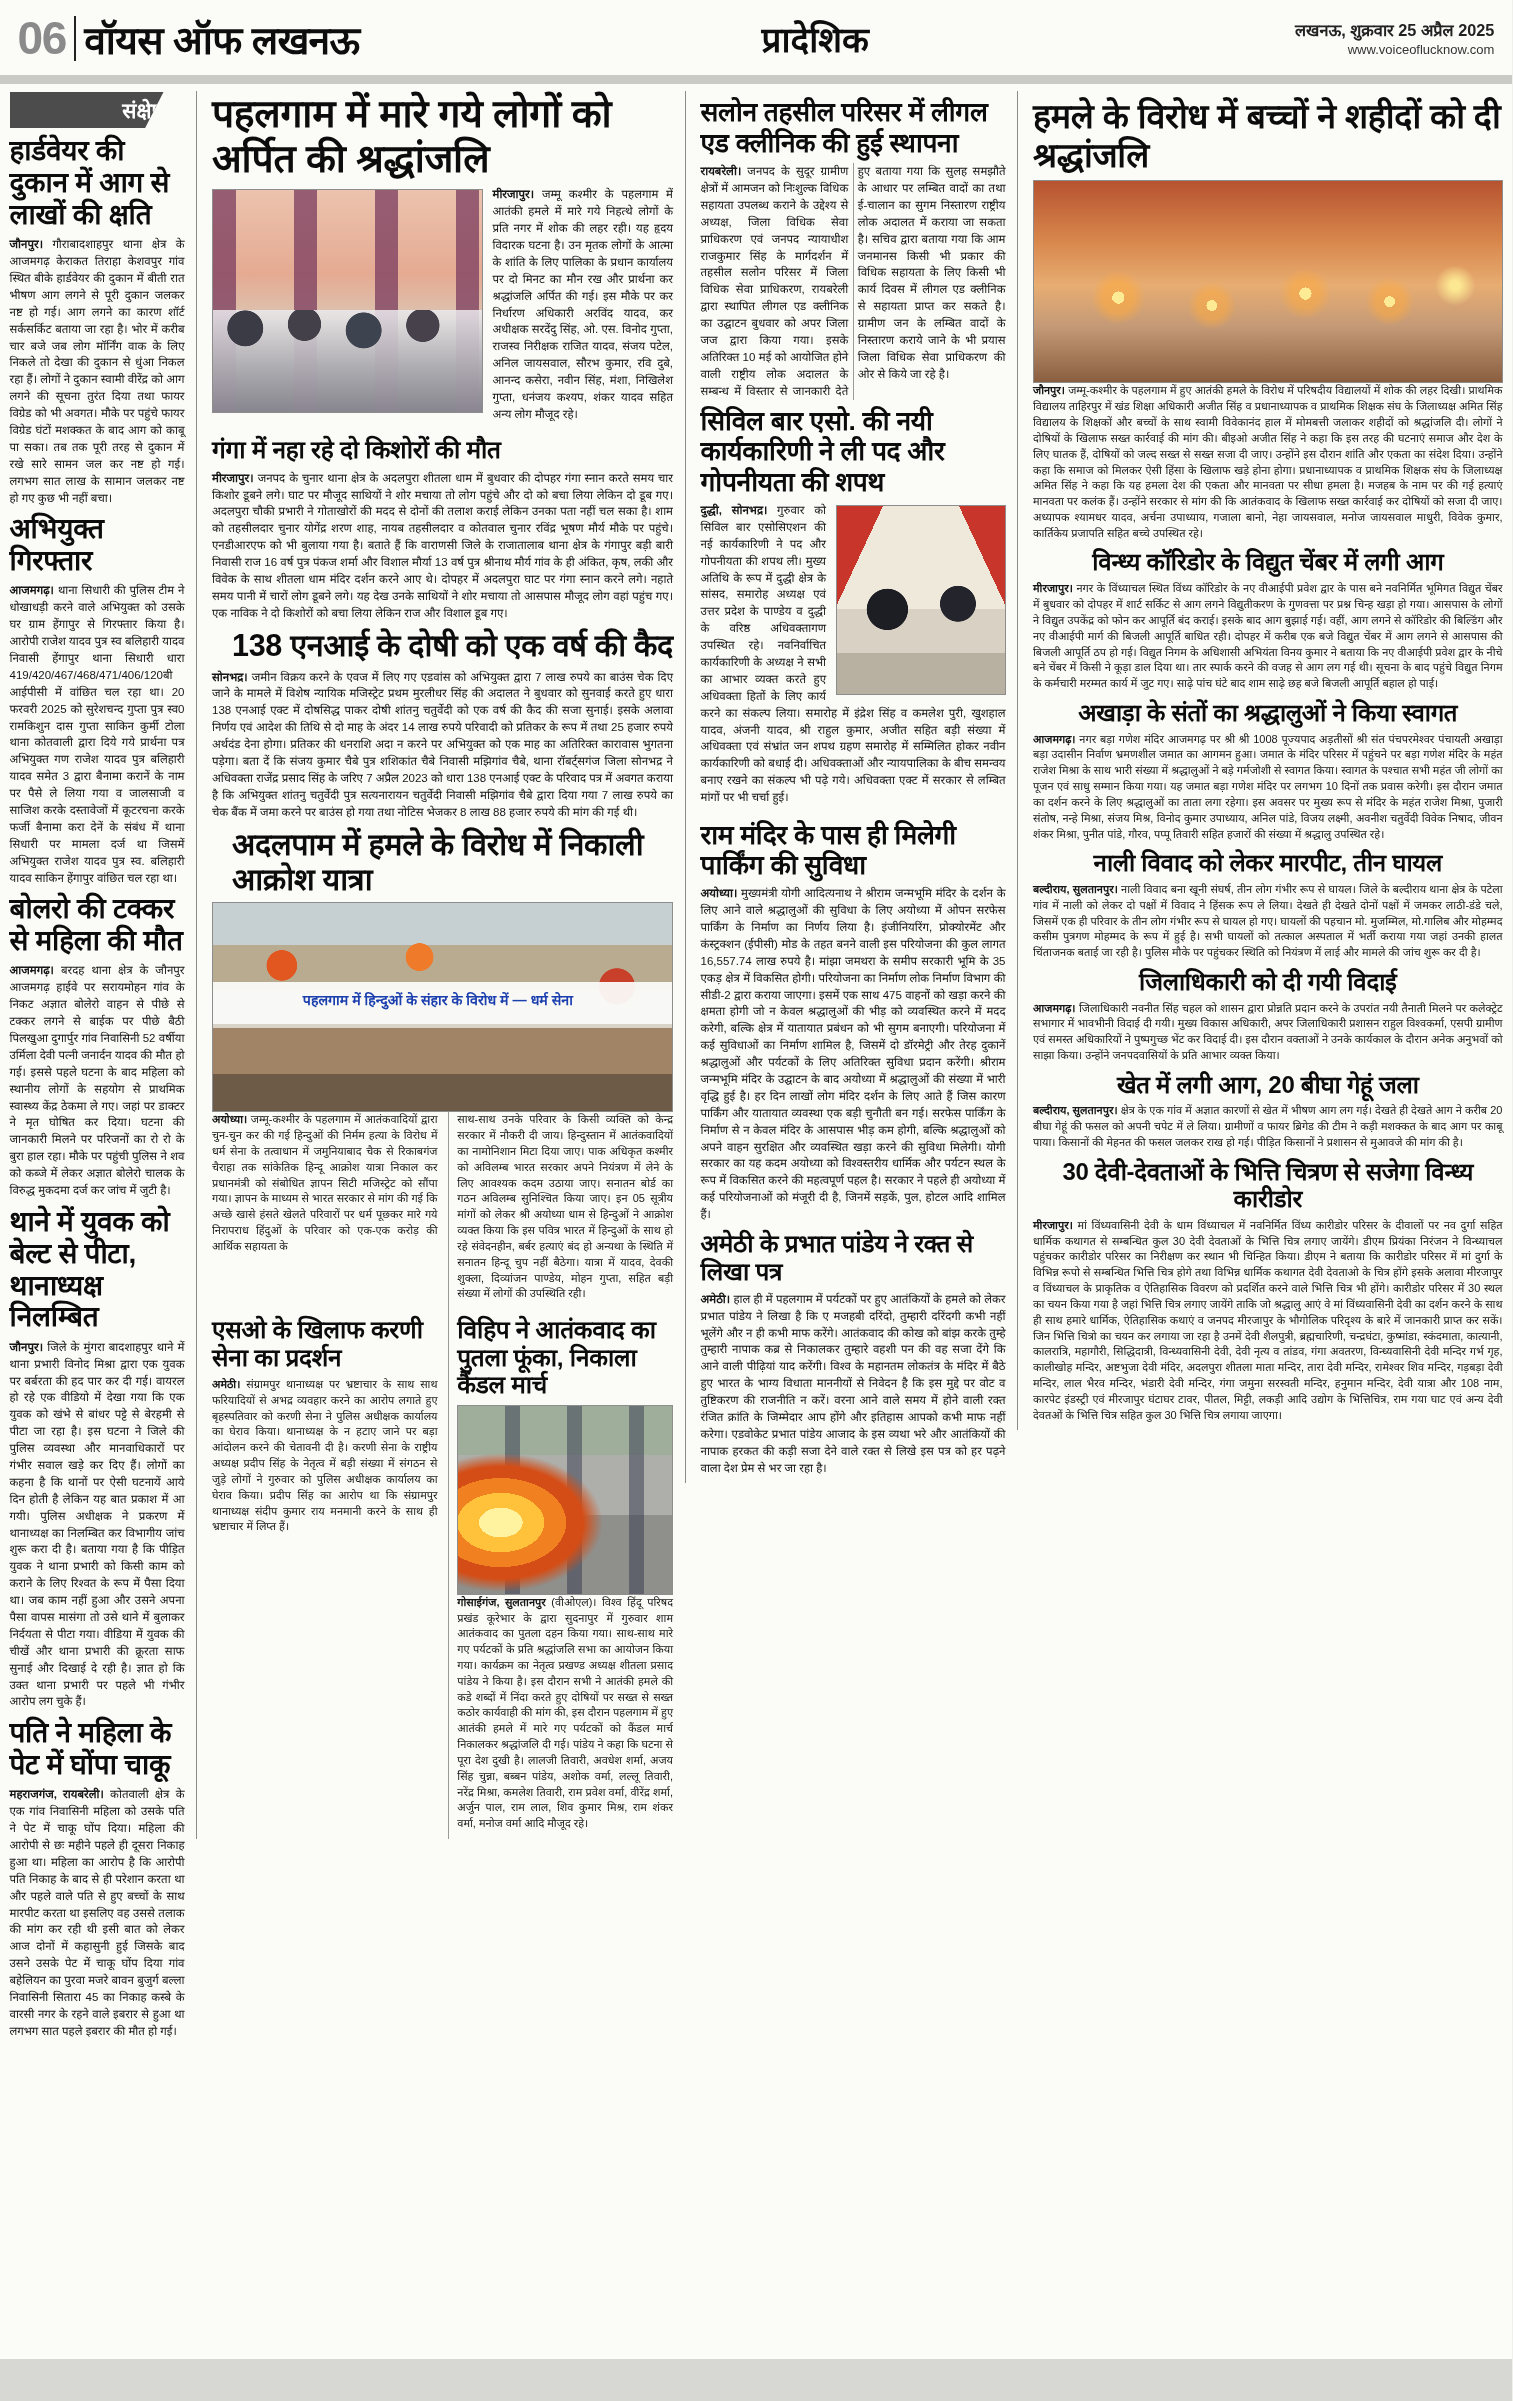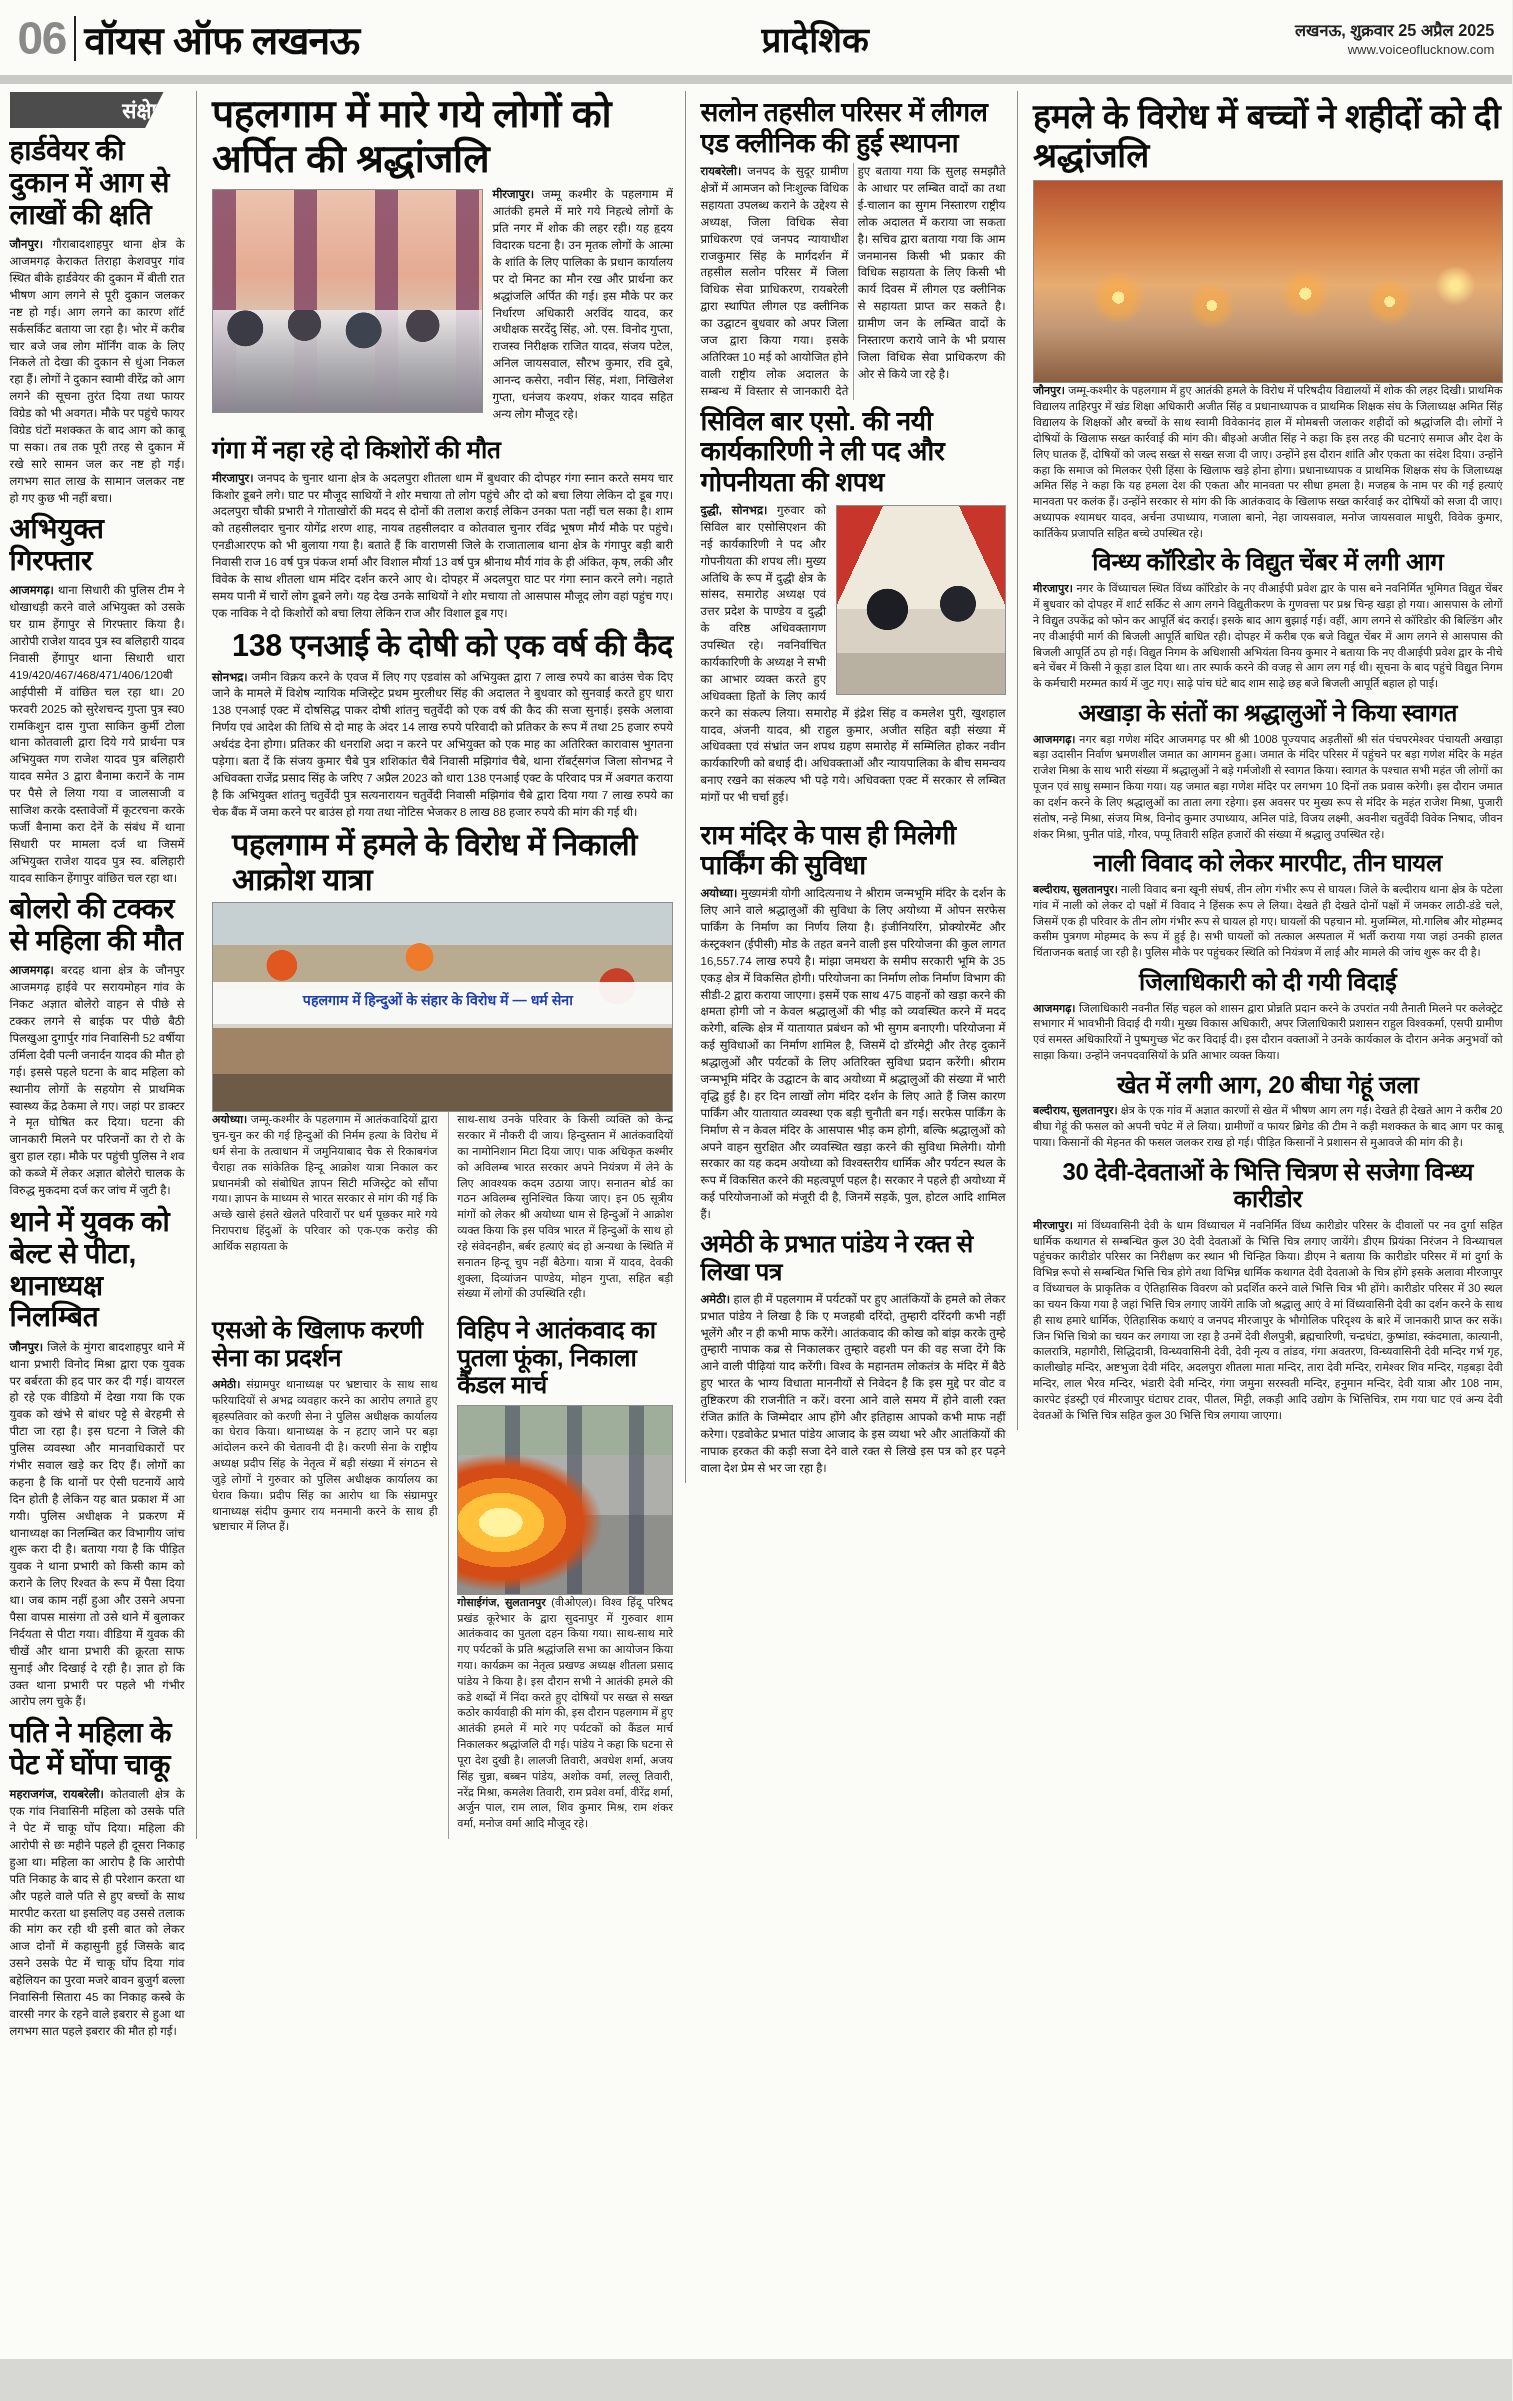--- a/index.html
+++ b/index.html
@@ -180,21 +180,21 @@
         <div class="headline h-sub">गंगा में नहा रहे दो किशोरों की मौत</div>
         <p class="body-txt"><span class="dl">मीरजापुर।</span> <span>जनपद के चुनार थाना क्षेत्र के अदलपुरा शीतला धाम में बुधवार की दोपहर गंगा स्नान करते समय चार किशोर डूबने लगे। घाट पर मौजूद साथियों ने शोर मचाया तो लोग पहुंचे और दो को बचा लिया लेकिन दो डूब गए। अदलपुरा चौकी प्रभारी ने गोताखोरों की मदद से दोनों की तलाश कराई लेकिन उनका पता नहीं चल सका है। शाम को तहसीलदार चुनार योगेंद्र शरण शाह, नायब तहसीलदार व कोतवाल चुनार रविंद्र भूषण मौर्य मौके पर पहुंचे। एनडीआरएफ को भी बुलाया गया है। बताते हैं कि वाराणसी जिले के राजातालाब थाना क्षेत्र के गंगापुर बड़ी बारी निवासी राज 16 वर्ष पुत्र पंकज शर्मा और विशाल मौर्या 13 वर्ष पुत्र श्रीनाथ मौर्य गांव के ही अंकित, कृष, लकी और विवेक के साथ शीतला धाम मंदिर दर्शन करने आए थे। दोपहर में अदलपुरा घाट पर गंगा स्नान करने लगे। नहाते समय पानी में चारों लोग डूबने लगे। यह देख उनके साथियों ने शोर मचाया तो आसपास मौजूद लोग वहां पहुंच गए। एक नाविक ने दो किशोरों को बचा लिया लेकिन राज और विशाल डूब गए।</span></p>
       </div>
 
       <div>
         <div class="headline h-wide">138 एनआई के दोषी को एक वर्ष की कैद</div>
         <p class="body-txt"><span class="dl">सोनभद्र।</span> <span>जमीन विक्रय करने के एवज में लिए गए एडवांस को अभियुक्त द्वारा 7 लाख रुपये का बाउंस चेक दिए जाने के मामले में विशेष न्यायिक मजिस्ट्रेट प्रथम मुरलीधर सिंह की अदालत ने बुधवार को सुनवाई करते हुए धारा 138 एनआई एक्ट में दोषसिद्ध पाकर दोषी शांतनु चतुर्वेदी को एक वर्ष की कैद की सजा सुनाई। इसके अलावा निर्णय एवं आदेश की तिथि से दो माह के अंदर 14 लाख रुपये परिवादी को प्रतिकर के रूप में तथा 25 हजार रुपये अर्थदंड देना होगा। प्रतिकर की धनराशि अदा न करने पर अभियुक्त को एक माह का अतिरिक्त कारावास भुगतना पड़ेगा। बता दें कि संजय कुमार चैबे पुत्र शशिकांत चैबे निवासी मझिगांव चैबे, थाना रॉबर्ट्सगंज जिला सोनभद्र ने अधिवक्ता राजेंद्र प्रसाद सिंह के जरिए 7 अप्रैल 2023 को धारा 138 एनआई एक्ट के परिवाद पत्र में अवगत कराया है कि अभियुक्त शांतनु चतुर्वेदी पुत्र सत्यनारायन चतुर्वेदी निवासी मझिगांव चैबे द्वारा दिया गया 7 लाख रुपये का चेक बैंक में जमा करने पर बाउंस हो गया तथा नोटिस भेजकर 8 लाख 88 हजार रुपये की मांग की गई थी।</span></p>
       </div>
 
       <div>
-        <div class="headline h-wide">पहलगाम में हमले के विरोध में निकाली आक्रोश यात्रा</div>
+        <div class="headline h-wide">अदलपाम में हमले के विरोध में निकाली आक्रोश यात्रा</div>
         <div class="photo ph-protest">
           <div class="ph-banner">पहलगाम में हिन्दुओं के संहार के विरोध में — धर्म सेना</div>
         </div>
         <div class="row2">
           <div>
             <p class="body-txt body-sm"><span class="dl">अयोध्या।</span> <span>जम्मू-कश्मीर के पहलगाम में आतंकवादियों द्वारा चुन-चुन कर की गई हिन्दुओं की निर्मम हत्या के विरोध में धर्म सेना के तत्वाधान में जमुनियाबाद चैक से रिकाबगंज चैराहा तक सांकेतिक हिन्दू आक्रोश यात्रा निकाल कर प्रधानमंत्री को संबोधित ज्ञापन सिटी मजिस्ट्रेट को सौंपा गया। ज्ञापन के माध्यम से भारत सरकार से मांग की गई कि अच्छे खासे हंसते खेलते परिवारों पर धर्म पूछकर मारे गये निरापराध हिंदुओं के परिवार को एक-एक करोड़ की आर्थिक सहायता के</span></p>
           </div>
           <div>
             <p class="body-txt body-sm">साथ-साथ उनके परिवार के किसी व्यक्ति को केन्द्र सरकार में नौकरी दी जाय। हिन्दुस्तान में आतंकवादियों का नामोनिशान मिटा दिया जाए। पाक अधिकृत कश्मीर को अविलम्ब भारत सरकार अपने नियंत्रण में लेने के लिए आवश्यक कदम उठाया जाए। सनातन बोर्ड का गठन अविलम्ब सुनिश्चित किया जाए। इन 05 सूत्रीय मांगों को लेकर श्री अयोध्या धाम से हिन्दुओं ने आक्रोश व्यक्त किया कि इस पवित्र भारत में हिन्दुओं के साथ हो रहे संवेदनहीन, बर्बर हत्याएं बंद हो अन्यथा के स्थिति में सनातन हिन्दू चुप नहीं बैठेगा। यात्रा में यादव, देवकी शुक्ला, दिव्यांजन पाण्डेय, मोहन गुप्ता, सहित बड़ी संख्या में लोगों की उपस्थिति रही।</p>
           </div>

